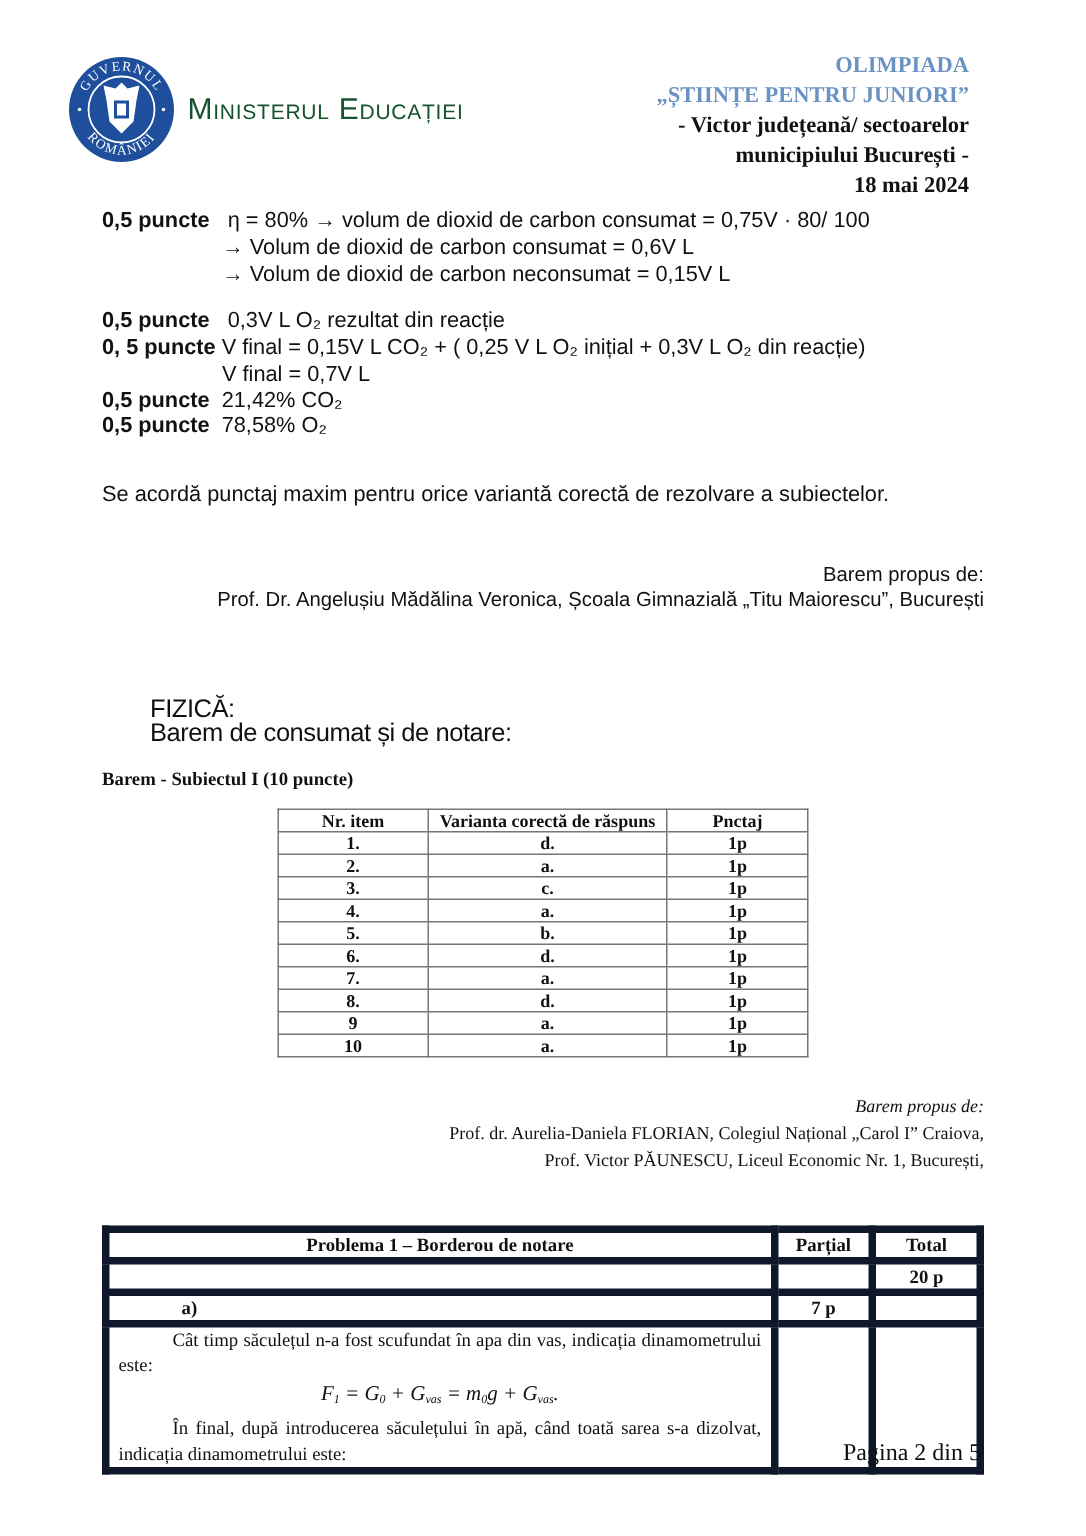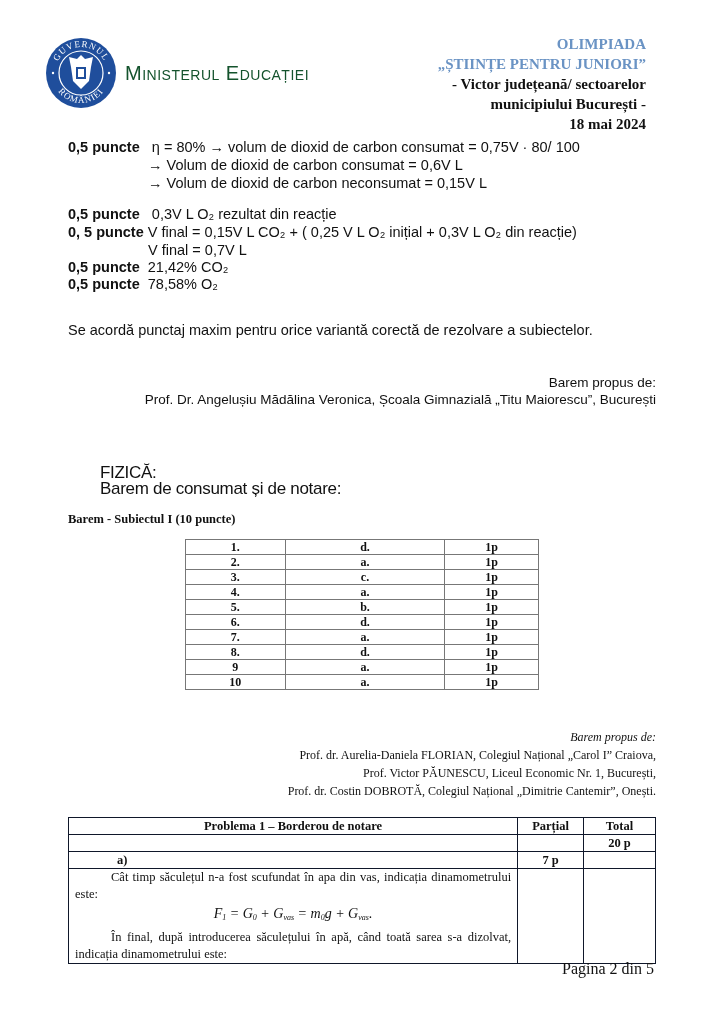--- a/index.html
+++ b/index.html
@@ -26,21 +26,21 @@
   .subiect { left: 68px; top: 512px; font-family: "Liberation Serif", serif; font-size: 12.5px; font-weight: bold; text-align: right; }
 
   table.items { position: absolute; left: 185px; top: 539px; width: 354px; border-collapse: collapse; font-family: "Liberation Serif", serif; font-size: 12px; font-weight: bold; }
   table.items td, table.items th { border: 1px solid #777; text-align: center; padding: 0; height: 14px; line-height: 14px; }
   table.items th { font-weight: bold; }
 
   .credits2 { right: 68px; top: 728px; text-align: right; font-family: "Liberation Serif", serif; font-size: 12px; line-height: 18px; }
   .credits2 .it { font-style: italic; }
 
   table.prob { position: absolute; left: 68px; top: 817px; width: 588px; border-collapse: collapse; font-family: "Liberation Serif", serif; font-size: 12.5px; }
-  table.prob td { border: 1px solid #0f172a; vertical-align: top; padding: 0 6px; }
+  table.prob td { border: 5px solid #0f172a; vertical-align: top; padding: 0 6px; }
   table.prob .h { font-weight: bold; text-align: center; height: 16px; line-height: 16px; }
   .para { text-align: justify; line-height: 17px; }
   .para .indent { display: inline-block; width: 36px; }
   .formula { text-align: center; font-style: italic; font-size: 14px; line-height: 22px; }
   .formula sub { font-style: italic; font-size: 8px; }
 
   .footer { right: 70px; top: 960px; font-family: "Liberation Serif", serif; font-size: 16px; }
 </style>
 </head>
 <body>
@@ -105,20 +105,25 @@
 </div>
 <div class="abs subiect">Barem - Subiectul I (10 puncte)</div>
 
 <table class="items">
   <colgroup>
       <col style="width:100px">
       <col style="width:160px">
       <col style="width:94px">
     </colgroup>
   <tbody>
+      <tr>
+    <th>Nr. item</th>
+    <th>Varianta corectă de răspuns</th>
+    <th>Pnctaj</th>
+  </tr>
   <tr>
         <td>1.</td>
         <td>d.</td>
         <td>1p</td>
       </tr>
   <tr>
         <td>2.</td>
         <td>a.</td>
         <td>1p</td>
       </tr>
@@ -162,21 +167,20 @@
         <td>a.</td>
         <td>1p</td>
       </tr>
 </tbody>
   </table>
 
 <div class="abs credits2">
   <div class="it">Barem propus de:</div>
   <div>Prof. dr. Aurelia-Daniela FLORIAN, Colegiul Național „Carol I” Craiova,</div>
   <div>Prof. Victor PĂUNESCU, Liceul Economic Nr. 1, București,</div>
-  <div>Prof. dr. Costin DOBROTĂ, Colegiul Național „Dimitrie Cantemir”, Onești.</div>
 </div>
 
 <table class="prob">
   <colgroup>
       <col style="width:450px">
       <col style="width:66px">
       <col style="width:72px">
     </colgroup>
   <tbody>
       <tr>

